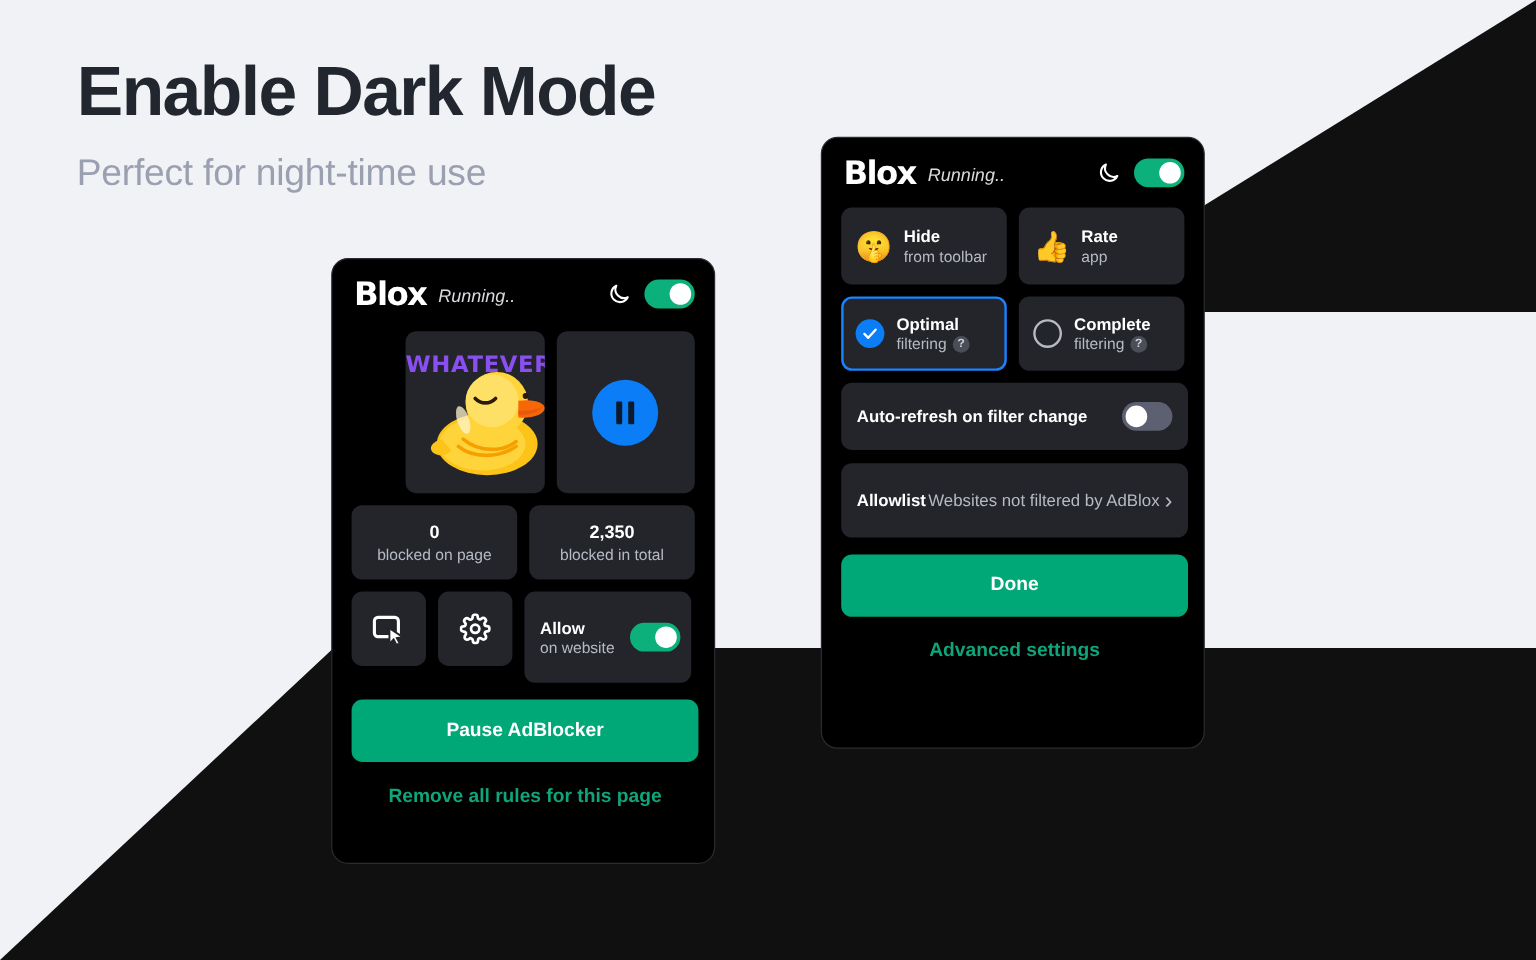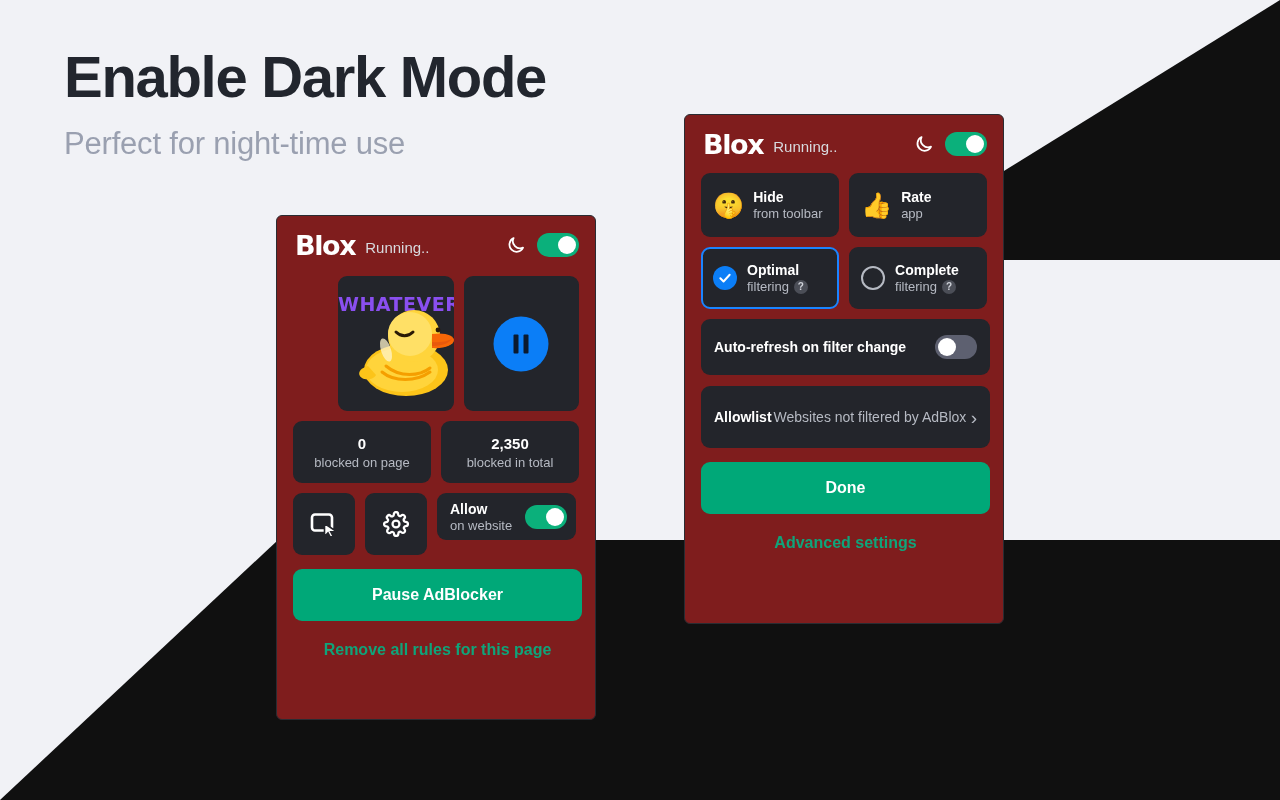--- a/index.html
+++ b/index.html
@@ -31,37 +31,37 @@
     letter-spacing:-1.3px; line-height:1.05;
   }
   .subhead {
     font-size:31px; color:#9aa0b0; margin-top:18px;
     letter-spacing:-0.2px; font-weight:normal;
   }
 
   
   .panel {
     position:absolute; z-index:6;
-    background:#7f1d1d;
+    background:#000000;
     border:1px solid #2a2c32;
-    border-radius:6px;
+    border-radius:14px;
     padding:0 16px 0 16px;
   }
   #panel-left  { left:276px; top:215px; width:320px; height:505px; }
   #panel-right { left:684px; top:114px; width:320px; height:510px; }
 
   .panel-header {
     display:flex; align-items:center; gap:10px;
     height:58px; padding:0 0 0 2px;
   }
   .logo {
     font-size:27px; font-weight:bold; color:#ffffff;
     letter-spacing:-1.4px; font-family:"DejaVu Sans", sans-serif;
   }
-  .status-text { font-size:15px; color:#d8dade; margin-top:5px; }
+  .status-text { font-size:15px; color:#d8dade; margin-top:5px;font-style:italic; }
   .header-right { margin-left:auto; display:flex; align-items:center; gap:11px; }
 
   .moon-icon { width:20px; height:20px; display:block; }
 
   .toggle {
     width:42px; height:24px; border-radius:12px;
     position:relative; flex:0 0 auto;
   }
   .toggle.on  { background:#0bb07b; }
   .toggle.off { background:#5d6070; }
@@ -103,21 +103,21 @@
   }
   .stat-value { font-size:15px; font-weight:bold; color:#ffffff; }
   .stat-label { font-size:13px; color:#b6bac3; }
 
   .action-row { margin-top:10px; }
   .icon-tile {
     width:62px; height:62px;
     display:flex; align-items:center; justify-content:center;
   }
   .allow-tile {
-    width:139px; height:47px;
+    width:139px; height:76px;
     display:flex; align-items:center; padding:0 9px 0 13px;
   }
   .allow-texts { display:flex; flex-direction:column; gap:1px; }
   .allow-title { font-size:14px; font-weight:bold; color:#ffffff; }
   .allow-sub   { font-size:13px; color:#b6bac3; }
   .allow-tile .toggle { margin-left:auto; }
 
   .primary-btn {
     margin-top:14px; width:289px; height:52px; border-radius:9px;
     background:#00a878; border:none; color:#ffffff;

